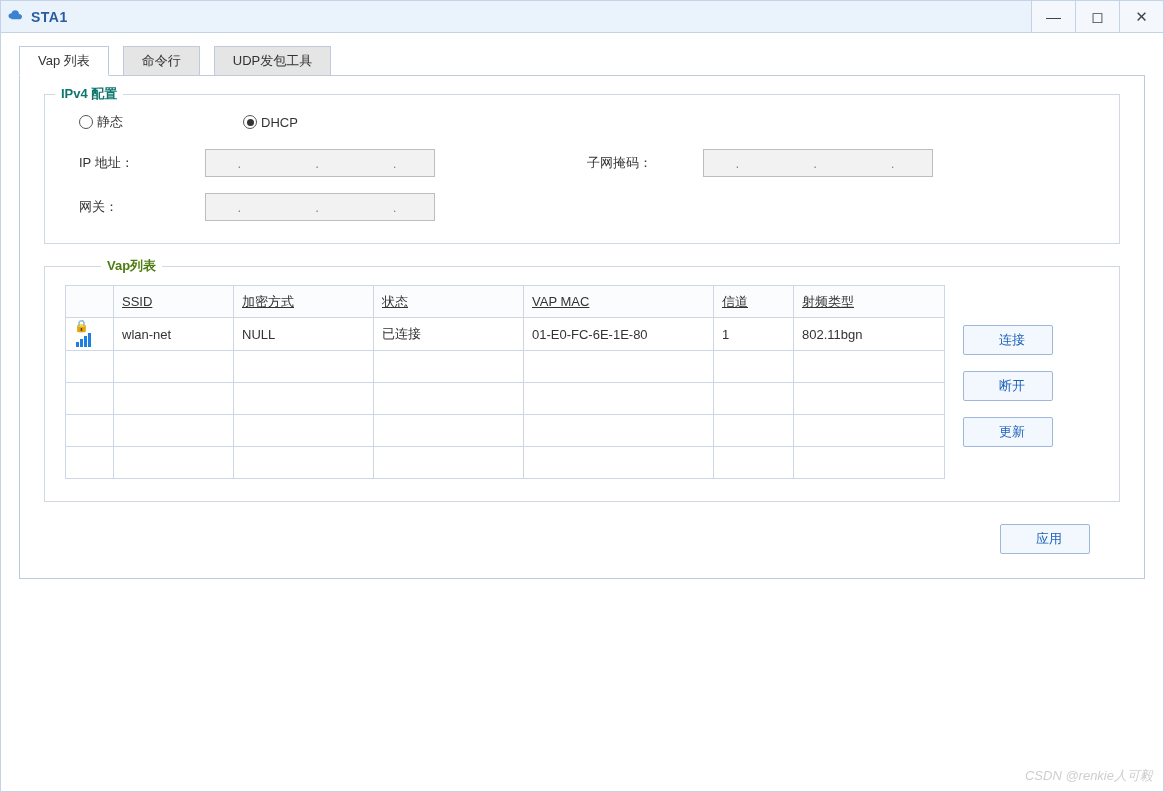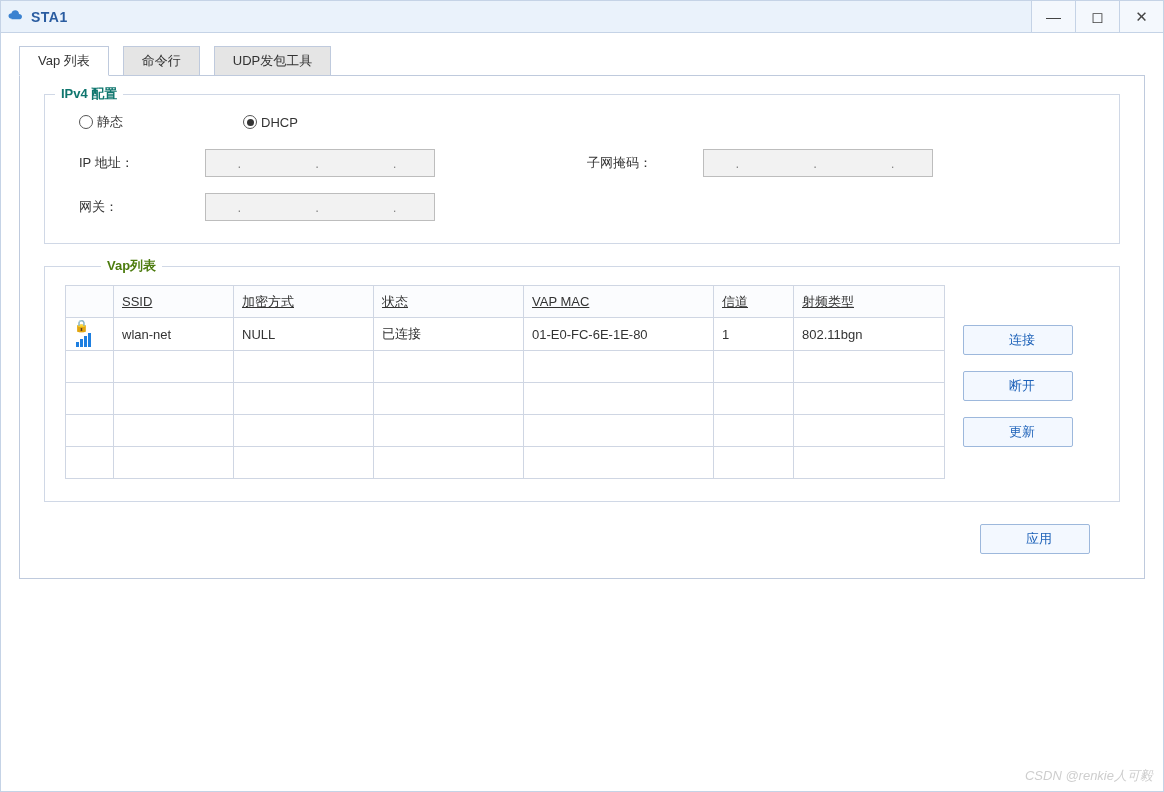--- a/index.html
+++ b/index.html
@@ -51,21 +51,21 @@
   table.vap { border-collapse:collapse; width:880px; }
   table.vap th, table.vap td { border:1px solid #cfd6e3; height:32px; padding:0 8px; text-align:left; font-weight:normal; background:#fff; }
   table.vap th { background:#fbfcfe;text-decoration:underline; }
   td.icon-cell { width:48px; text-align:center; padding:0 4px; }
   .lock { color:#d9534f; font-size:12px; }
   .sigbars { display:inline-flex; align-items:flex-end; gap:1px; margin-left:2px; }
   .sigbars span { width:3px; background:#1e7fe0; display:inline-block; }
   .b1 { height:5px; } .b2 { height:8px; } .b3 { height:11px; } .b4 { height:14px; }
 
   .side-btns { display:flex; flex-direction:column; gap:16px; margin-top:40px; }
-  .btn { width:110px; height:30px; border:1px solid #9db8dc; background:#f3f8ff; color:#1e62b9; display:flex; align-items:center; justify-content:center; cursor:pointer; border-radius:2px;padding-left:8px; }
+  .btn { width:90px; height:30px; border:1px solid #9db8dc; background:#f3f8ff; color:#1e62b9; display:flex; align-items:center; justify-content:center; cursor:pointer; border-radius:2px;padding-left:8px; }
 
   .apply-row { display:flex; justify-content:flex-end; padding:22px 30px 0 0; }
 
   .watermark { position:absolute; right:10px; bottom:6px; color:#b9b9b9; font-size:13px; font-style:italic; opacity:0.7; pointer-events:none;}
 </style>
 </head>
 <body>
 
 <div class="window">
 

